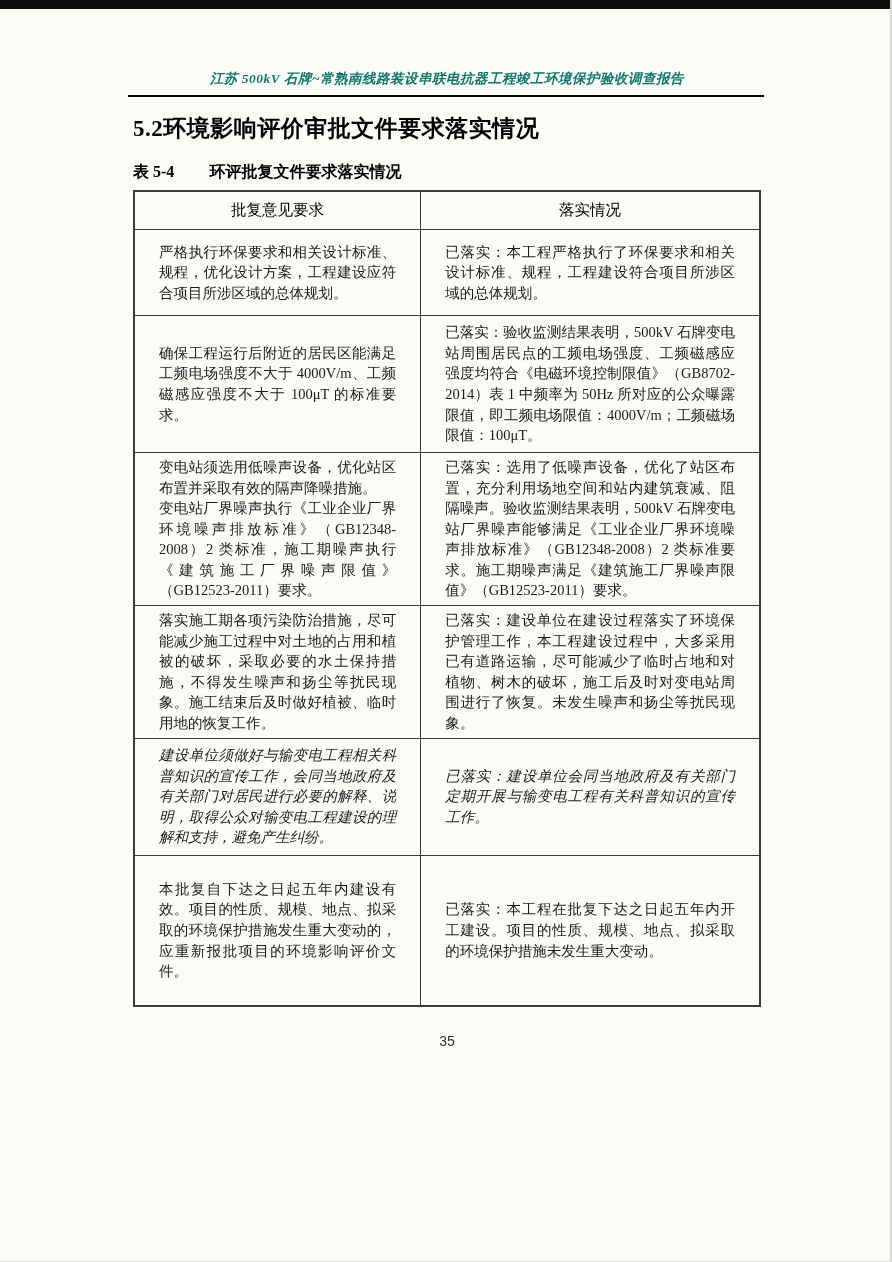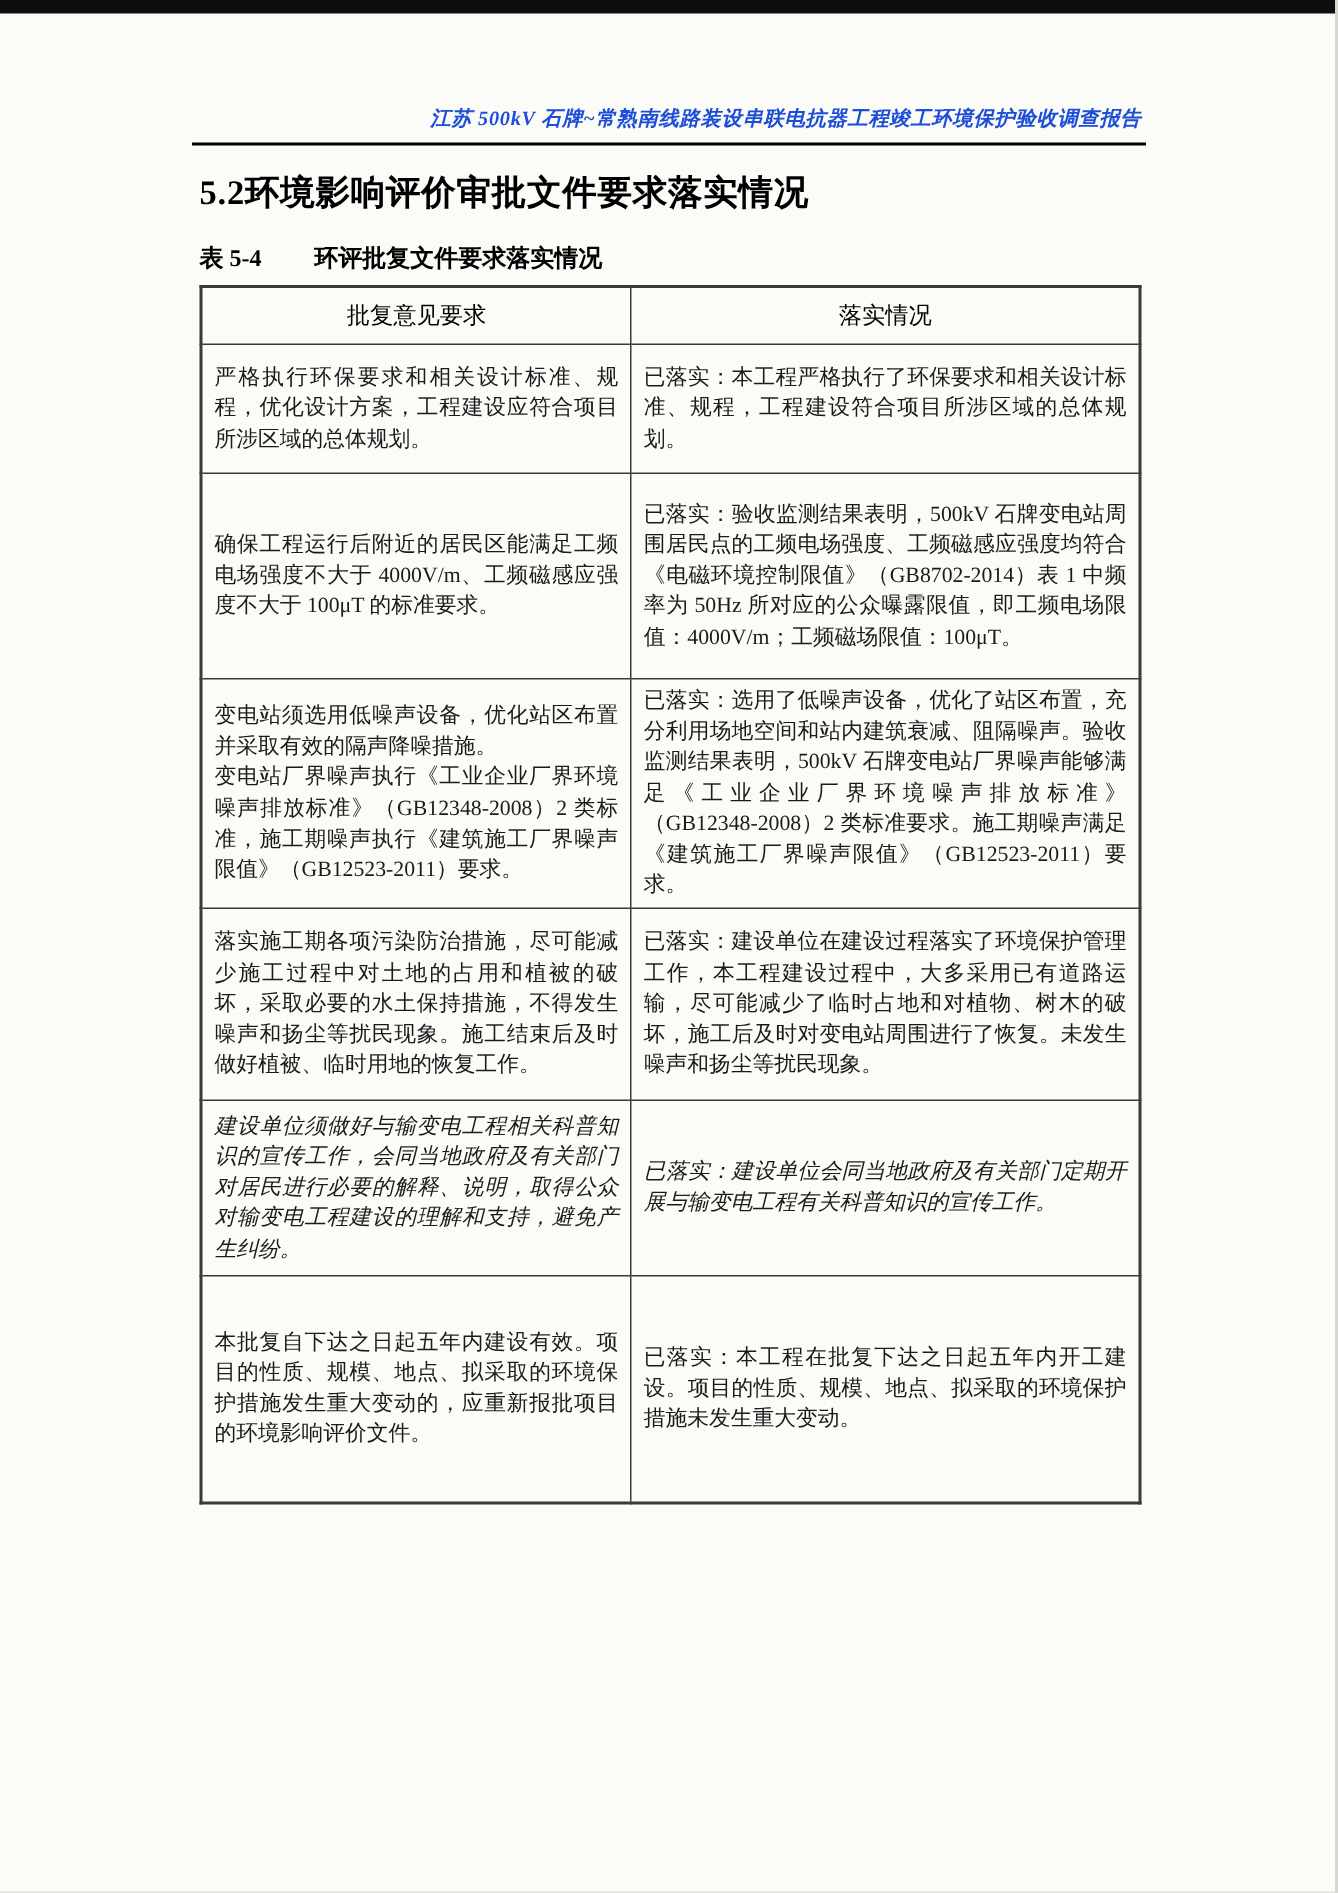--- a/index.html
+++ b/index.html
@@ -22,26 +22,26 @@
     position: absolute;
     top: 0; left: 0;
     width: 100%;
     height: 9px;
     background: #0e0e0e;
   }
   .page {
     padding: 70px 129px 0 133px; 
   }
   .doc-header {
-    text-align: right;
+    text-align: center;
     font-size: 13.5px;
     font-weight: bold;
     font-style: italic;
     letter-spacing: 0.5px;
-    color: #1d4ed8;
+    color: #0f766e;
   }
   .header-rule {
     border: none;
     border-top: 2px solid #000;
     margin: 7px 0 0 -5px;
     width: 636px;
   }
   .section-heading {
     margin-top: 16px;
     font-size: 23px;
@@ -78,21 +78,21 @@
     font-weight: normal;
     text-align: center;
     vertical-align: middle;
     padding: 2px 6px;
     color: #000;
   }
   table.review-table td {
     border: 1px solid #3a3a3a;
     font-size: 14.5px;
     line-height: 1.42;
-    padding: 4px 8px;
+    padding: 4px 24px;
     text-align: justify;
     vertical-align: middle;
     white-space: pre-line;
     color: #1a1a1a;
   }
   
   tbody tr:nth-child(1) { height: 86px; }
   tbody tr:nth-child(2) { height: 137px; }
   tbody tr:nth-child(3) { height: 149px; }
   tbody tr:nth-child(4) { height: 128px; }
@@ -159,14 +159,15 @@
         <td>建设单位须做好与输变电工程相关科普知识的宣传工作，会同当地政府及有关部门对居民进行必要的解释、说明，取得公众对输变电工程建设的理解和支持，避免产生纠纷。</td>
         <td>已落实：建设单位会同当地政府及有关部门定期开展与输变电工程有关科普知识的宣传工作。</td>
       </tr>
       <tr>
         <td>本批复自下达之日起五年内建设有效。项目的性质、规模、地点、拟采取的环境保护措施发生重大变动的，应重新报批项目的环境影响评价文件。</td>
         <td>已落实：本工程在批复下达之日起五年内开工建设。项目的性质、规模、地点、拟采取的环境保护措施未发生重大变动。</td>
       </tr>
     </tbody>
   </table>
 
+  <div class="page-number">35</div>
 
 </div>
 
 </body></html>

